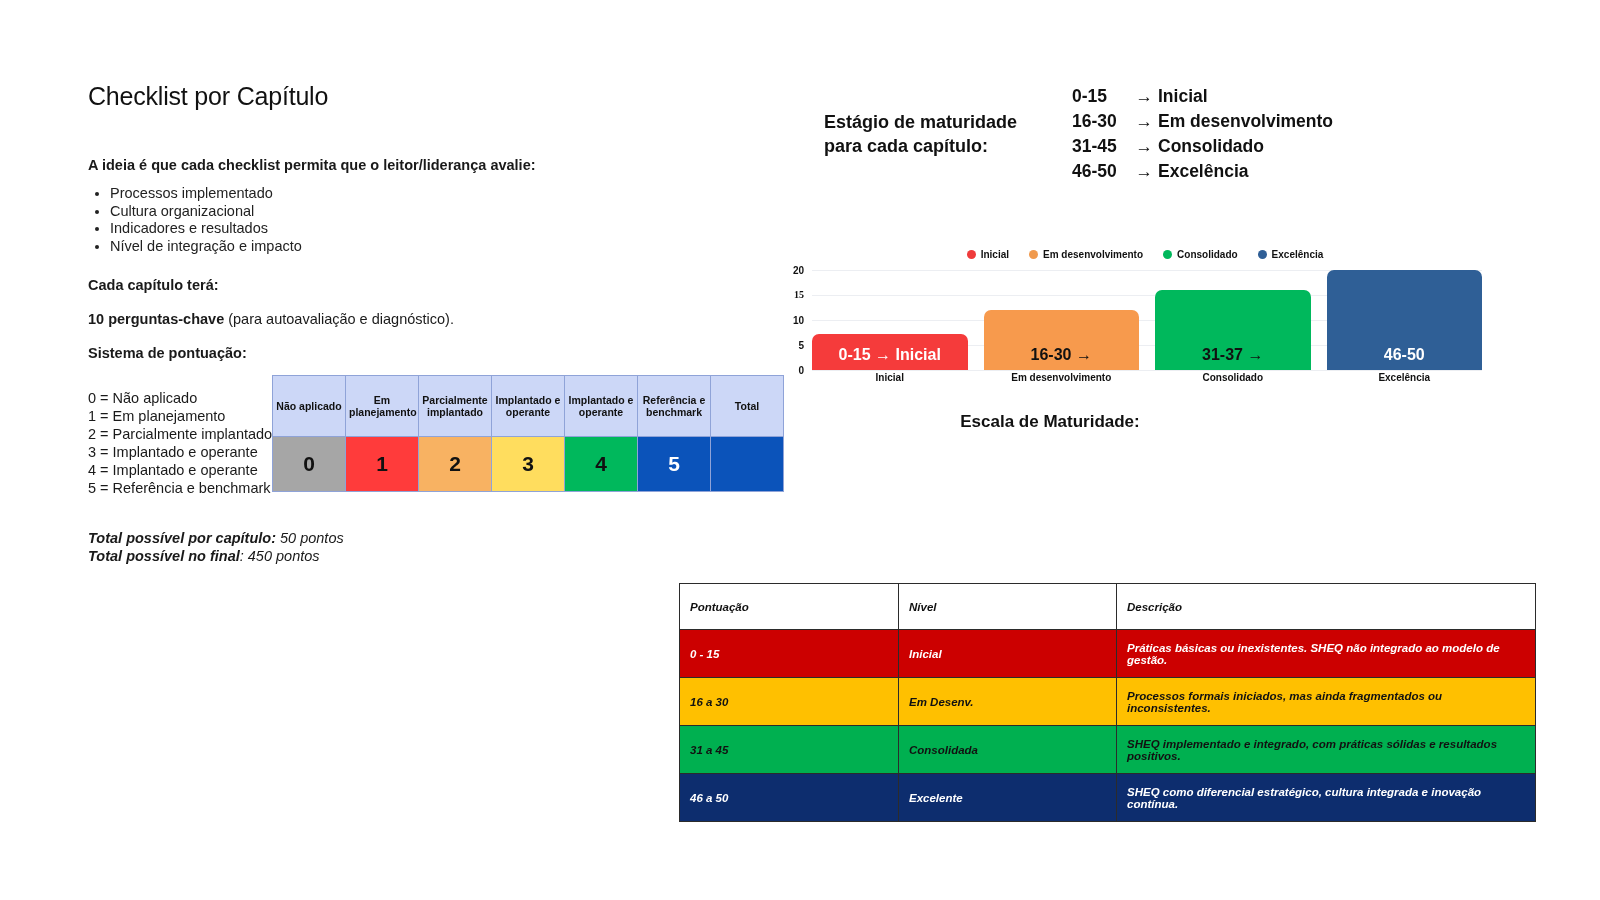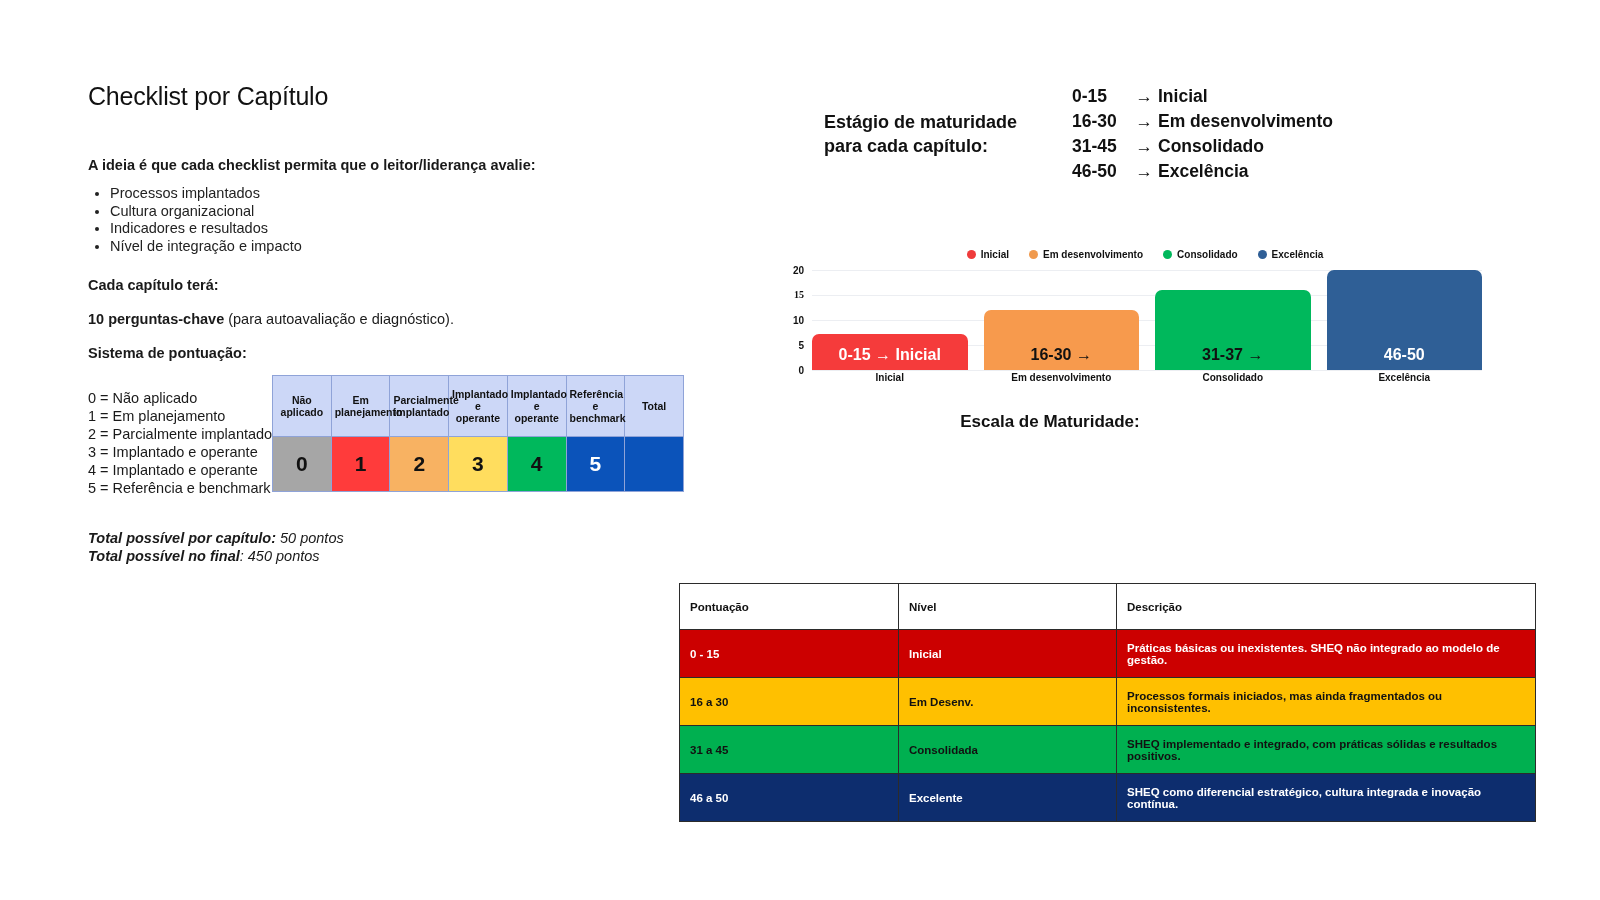--- a/index.html
+++ b/index.html
@@ -73,21 +73,21 @@
     color: #1a1a1a;
   }
 
   
   #scoring-table {
     position: absolute;
     left: 184px;
     top: -4px;
     border-collapse: collapse;
     table-layout: fixed;
-    width: 412px;
+    width: 512px;
   }
   #scoring-table td {
     border: 1px solid #8fa3d8;
     text-align: center;
     vertical-align: middle;
   }
   #scoring-table .hdr-cell {
     background: #ccd7f7;
     height: 56px;
     font-size: 10.5px;
@@ -273,20 +273,21 @@
   }
   #maturity-table th,
   #maturity-table td {
     border: 1px solid #2b2b2b;
     text-align: left;
     padding: 0 10px;
     font-size: 11.5px;
     font-weight: bold;
     height: 47px;
     vertical-align: middle;
+    font-style: italic;
   }
   #maturity-table thead th {
     background: #ffffff;
     color: #111;
     height: 45px;
   }
   .col-score { width: 198px; }
   .col-level { width: 197px; }
   .r-red   { background: #cc0000; color: #ffffff; }
   .r-amber { background: #ffc000; color: #111111; }
@@ -296,21 +297,21 @@
 </head>
 <body>
 
 <div id="left-column">
 
   <h1 id="page-title">Checklist por Capítulo</h1>
 
   <p id="intro-lead">A ideia é que cada checklist permita que o leitor/liderança avalie:</p>
 
   <ul id="criteria-list">
-    <li>Processos implantados</li>
+    <li>Processos implementado</li>
     <li>Cultura organizacional</li>
     <li>Indicadores e resultados</li>
     <li>Nível de integração e impacto</li>
   </ul>
 
   <p class="para-bold">Cada capítulo terá:</p>
 
   <p class="para-mixed"><b>10 perguntas-chave</b><span> (para autoavaliação e diagnóstico).</span></p>
 
   <p class="para-bold">Sistema de pontuação:</p>

